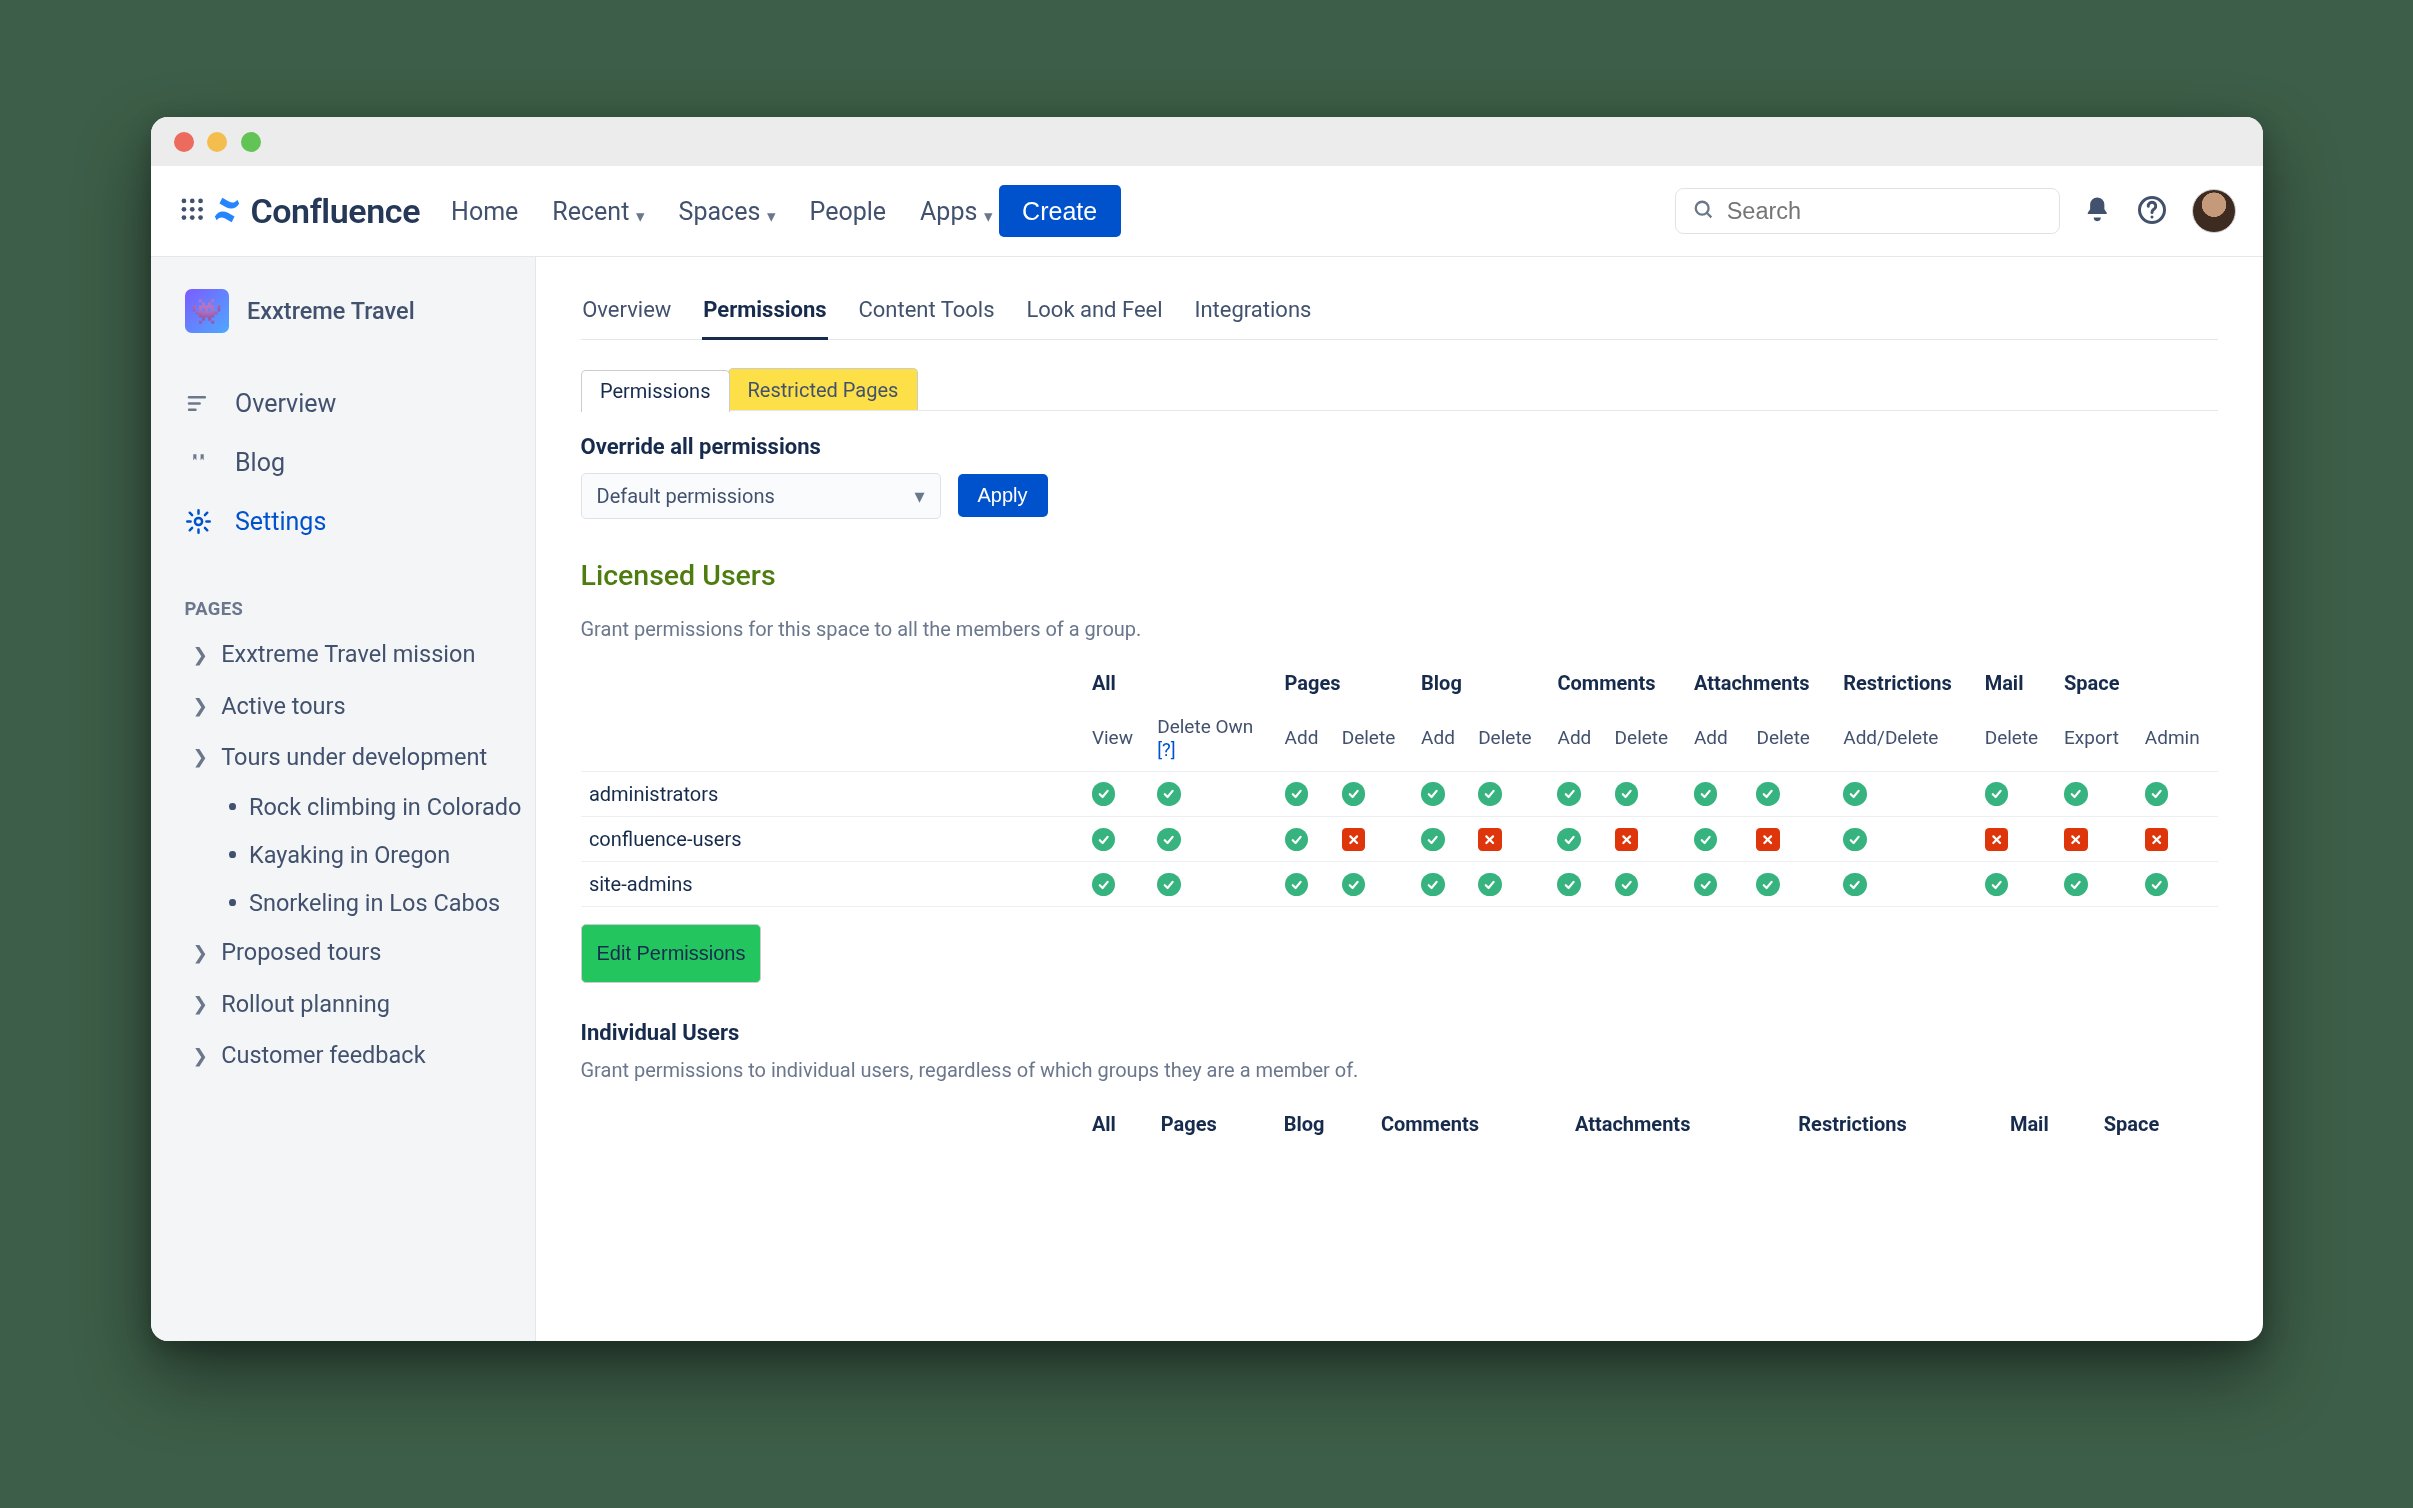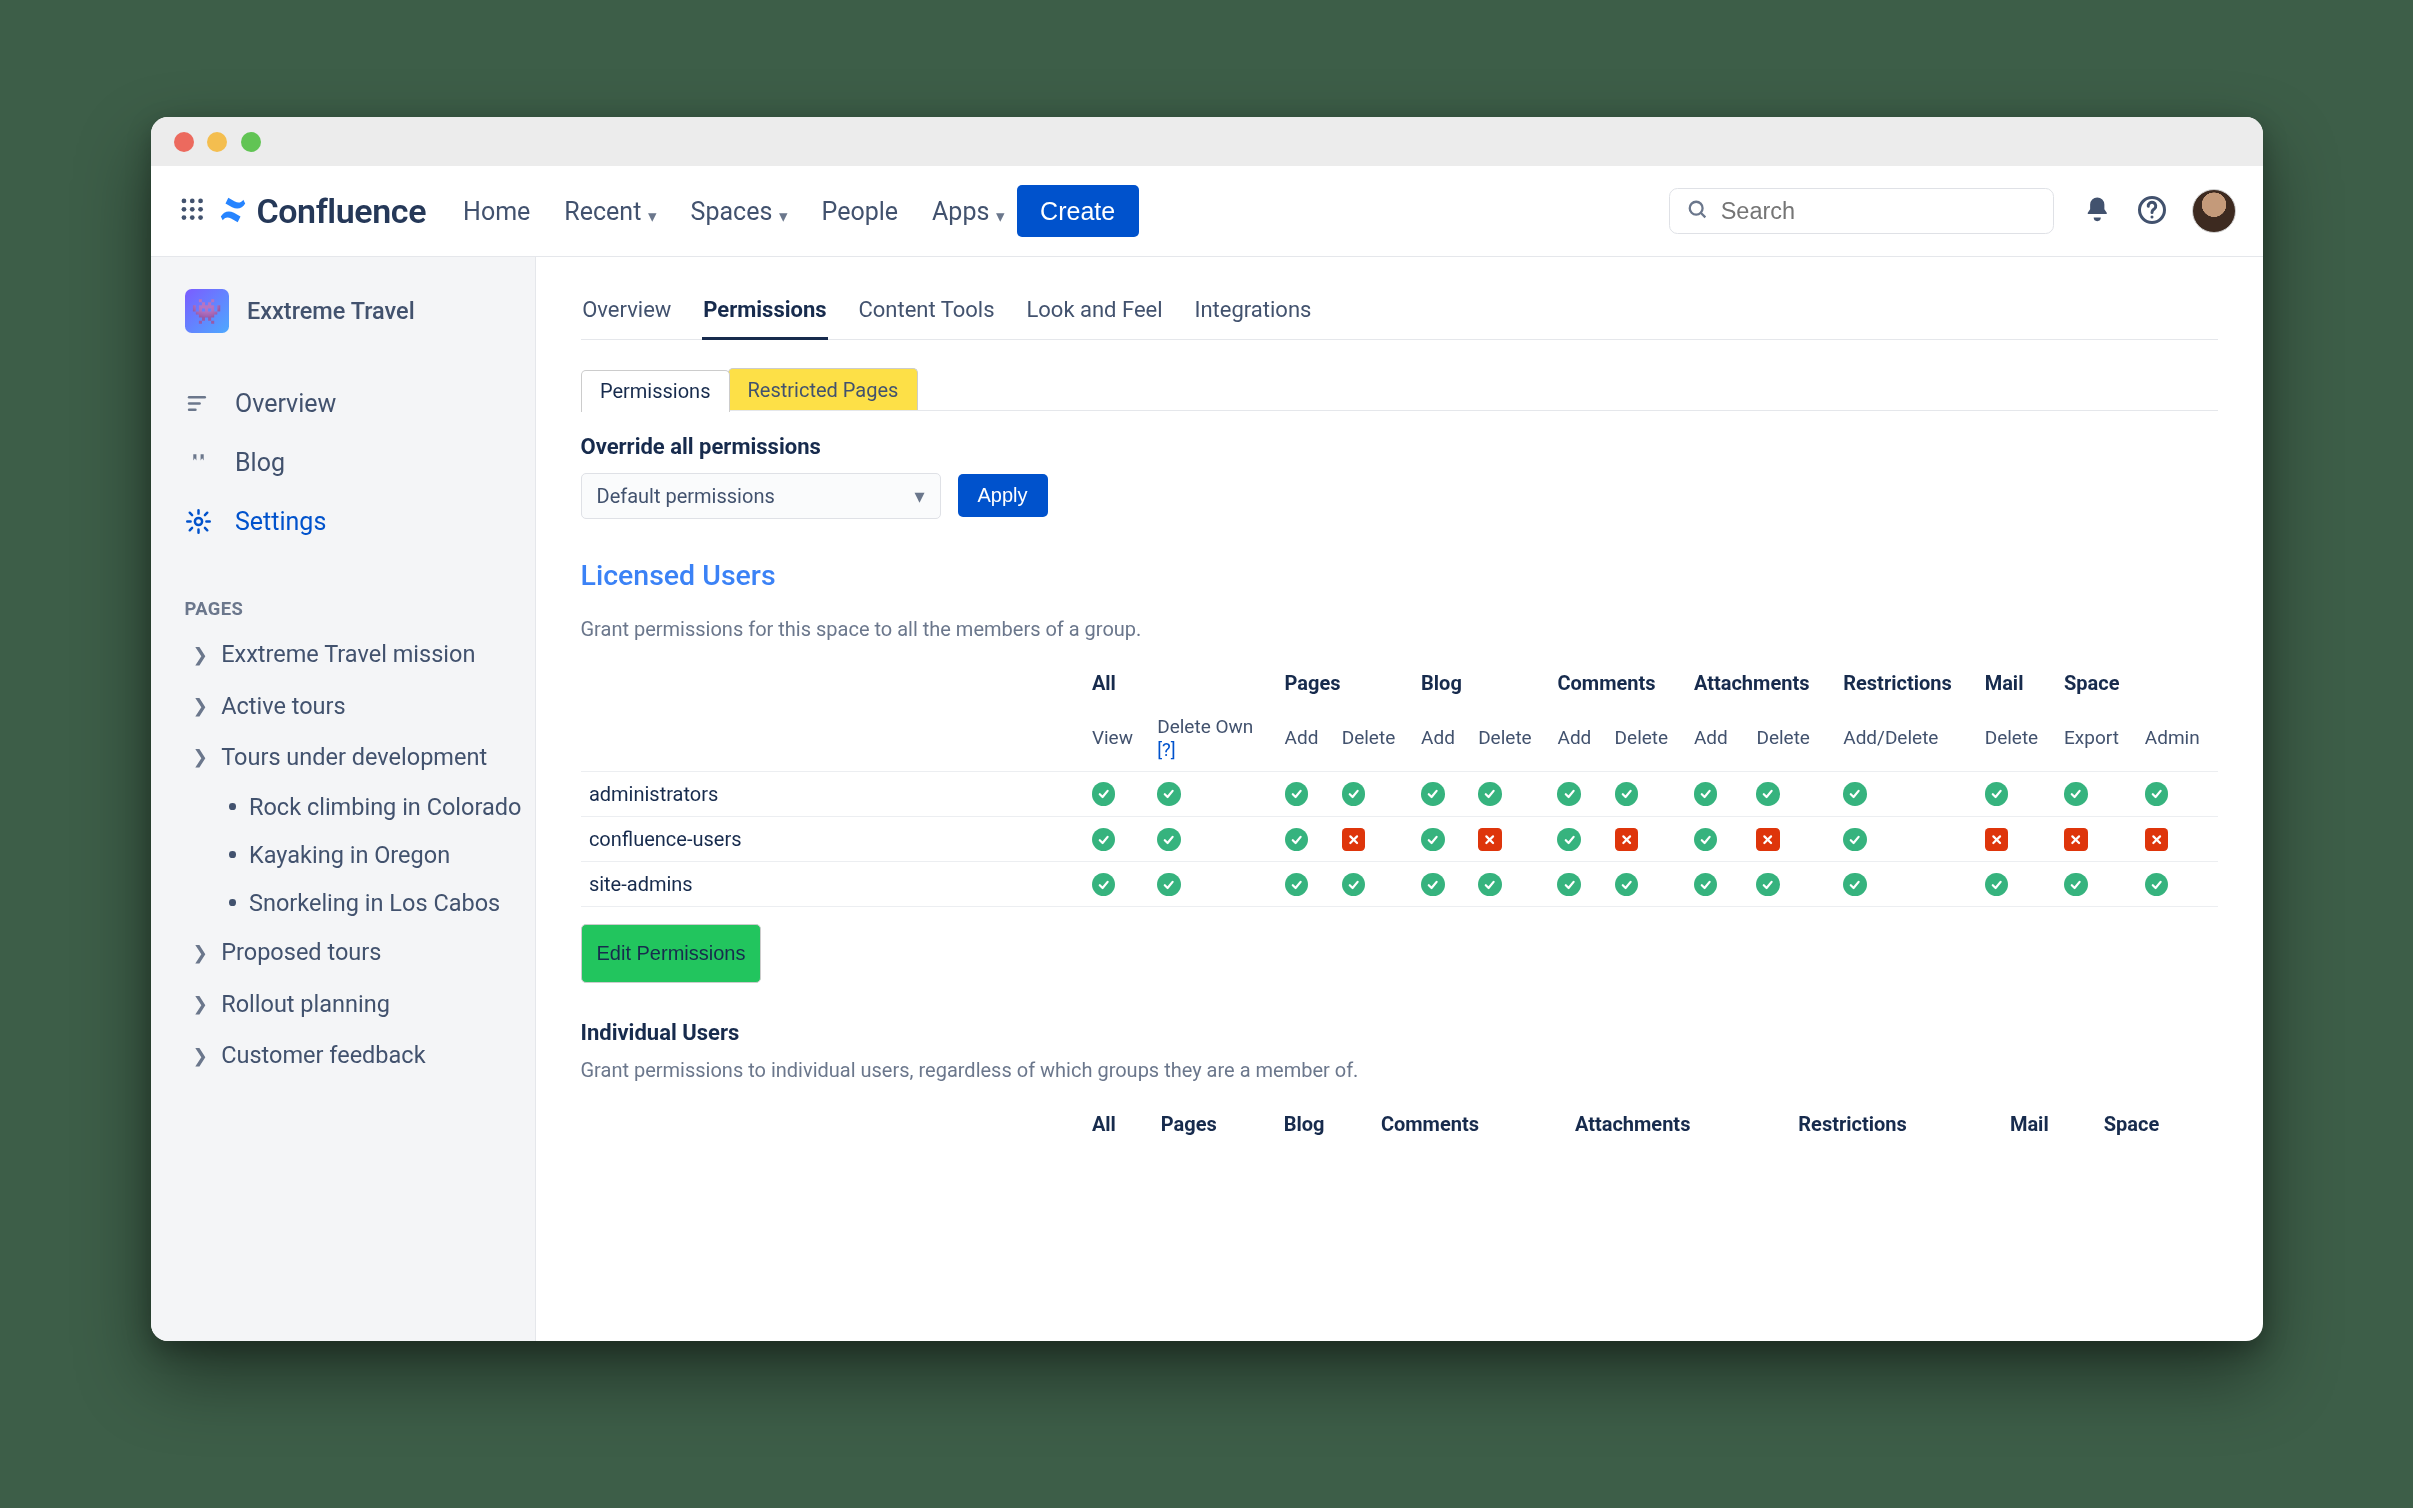--- a/index.html
+++ b/index.html
@@ -36,21 +36,21 @@
   .tl-red { background: #ec6a5e; }
   .tl-yellow { background: #f4be4f; }
   .tl-green { background: #61c454; }
 
   .topnav {
     height: 91px;
     border-bottom: 1.7px solid #e5e7eb;
     display: flex;
     align-items: center;
     padding: 0 27px;
-    gap: 12px;
+    gap: 6px;
   }
   .app-switcher { color: #344563; }
   .logo-wrap { display:flex; align-items:center; gap:8.4px; color:#172b4d; }
   .logo-mark { color:#2684ff; }
   .logo-text { font-size: 34px; font-weight: 600; color:#253858; letter-spacing:-0.4px; }
   .nav-links { display:flex; align-items:center; gap:34px; margin-left:25px; }
   .nav-link { color:#42526e; font-size:25px; display:flex; align-items:flex-end; gap:6.7px; cursor:pointer; }
   .nav-link .caret { font-size:17px; color:#6b778c; }
   .create-btn {
     background:#0052cc; color:#fff; border:none; border-radius:5px;
@@ -132,21 +132,21 @@
   .override-row { display:flex; align-items:center; gap:17px; margin-bottom:40px; }
   .select {
     border:1.7px solid #dfe1e6; border-radius:5px; background:#fafbfc;
     padding:10px 15px; font-size:20px; color:#42526e; width:360px;
     display:flex; justify-content:space-between; align-items:center; cursor:pointer;
   }
   .apply-btn {
     background:#0052cc; color:#fff; border:none; border-radius:5px;
     padding:10px 20px; font-size:20px; cursor:pointer;
   }
-  .licensed-title { font-size:28.5px; font-weight:500; color:#3b82f6; margin: 8.4px 0 25px 0; }
+  .licensed-title { font-size:28.5px; font-weight:500; color:#4d7c0f; margin: 8.4px 0 25px 0; }
   .group-desc { font-size:20px; color:#6b778c; margin-bottom:20px; }
 
   table.perm {
     width:100%; border-collapse:collapse; font-size:20px; color:#172b4d;
   }
   table.perm th, table.perm td {
     text-align:left; padding:10px 8.4px; vertical-align:middle;
   }
   table.perm thead th { font-weight:700; color:#172b4d; }
   table.perm thead tr.subhdr th { font-weight:400; color:#42526e; font-size:19px; }

